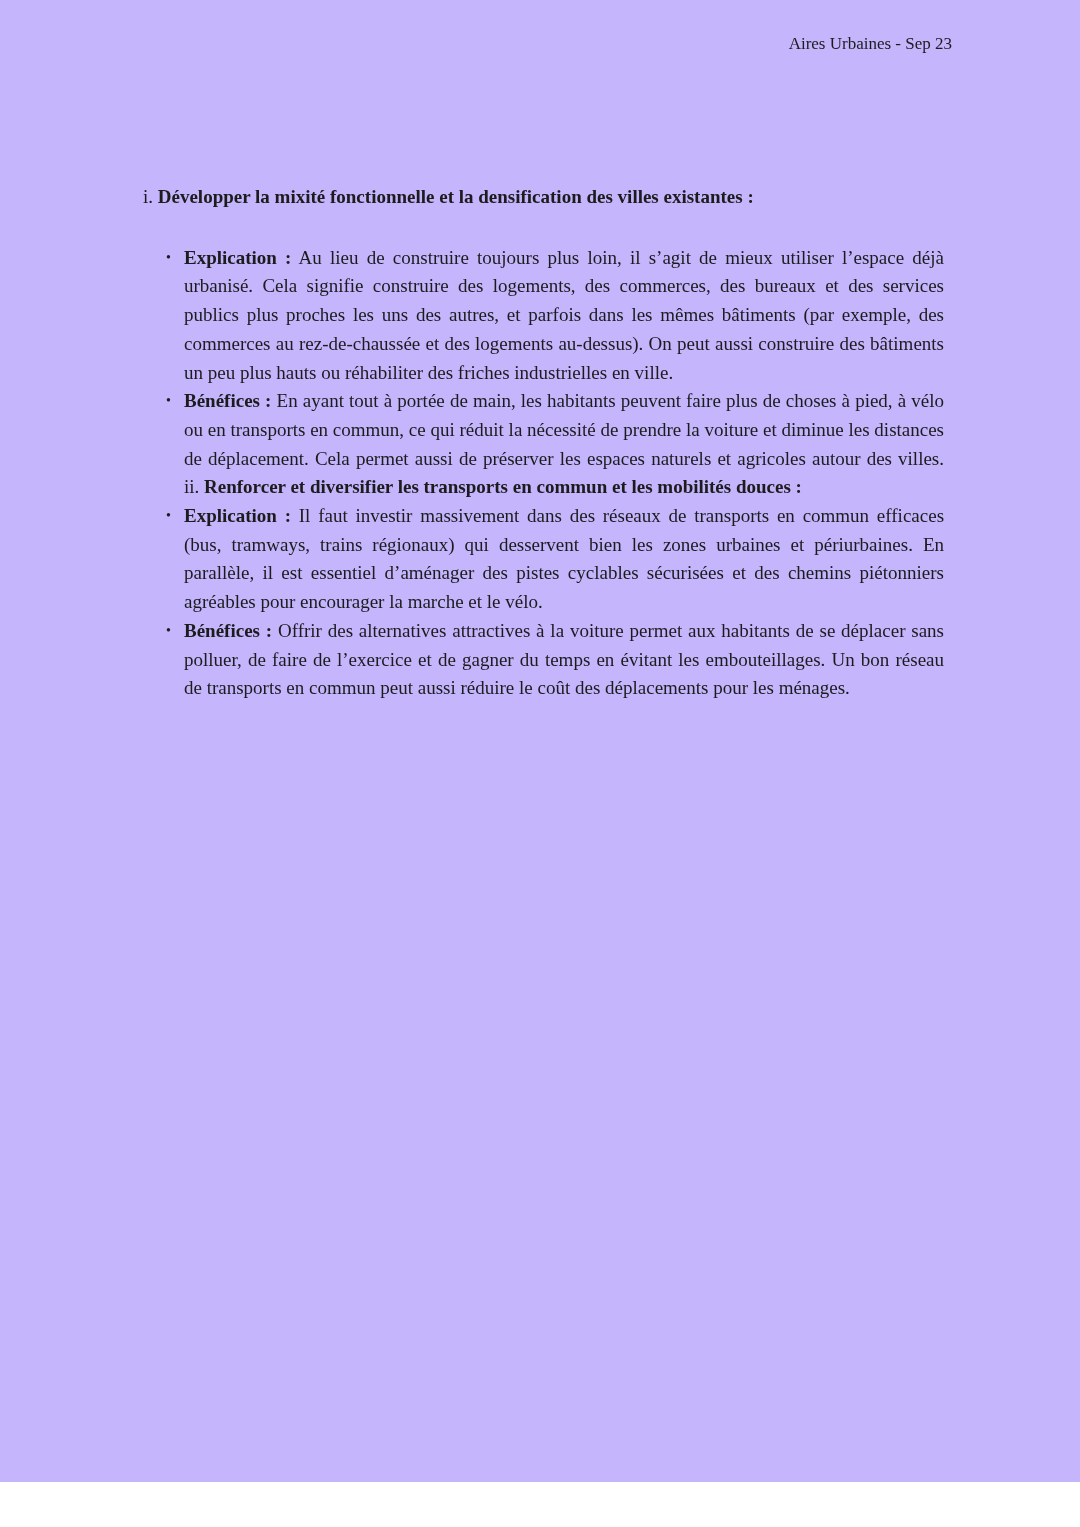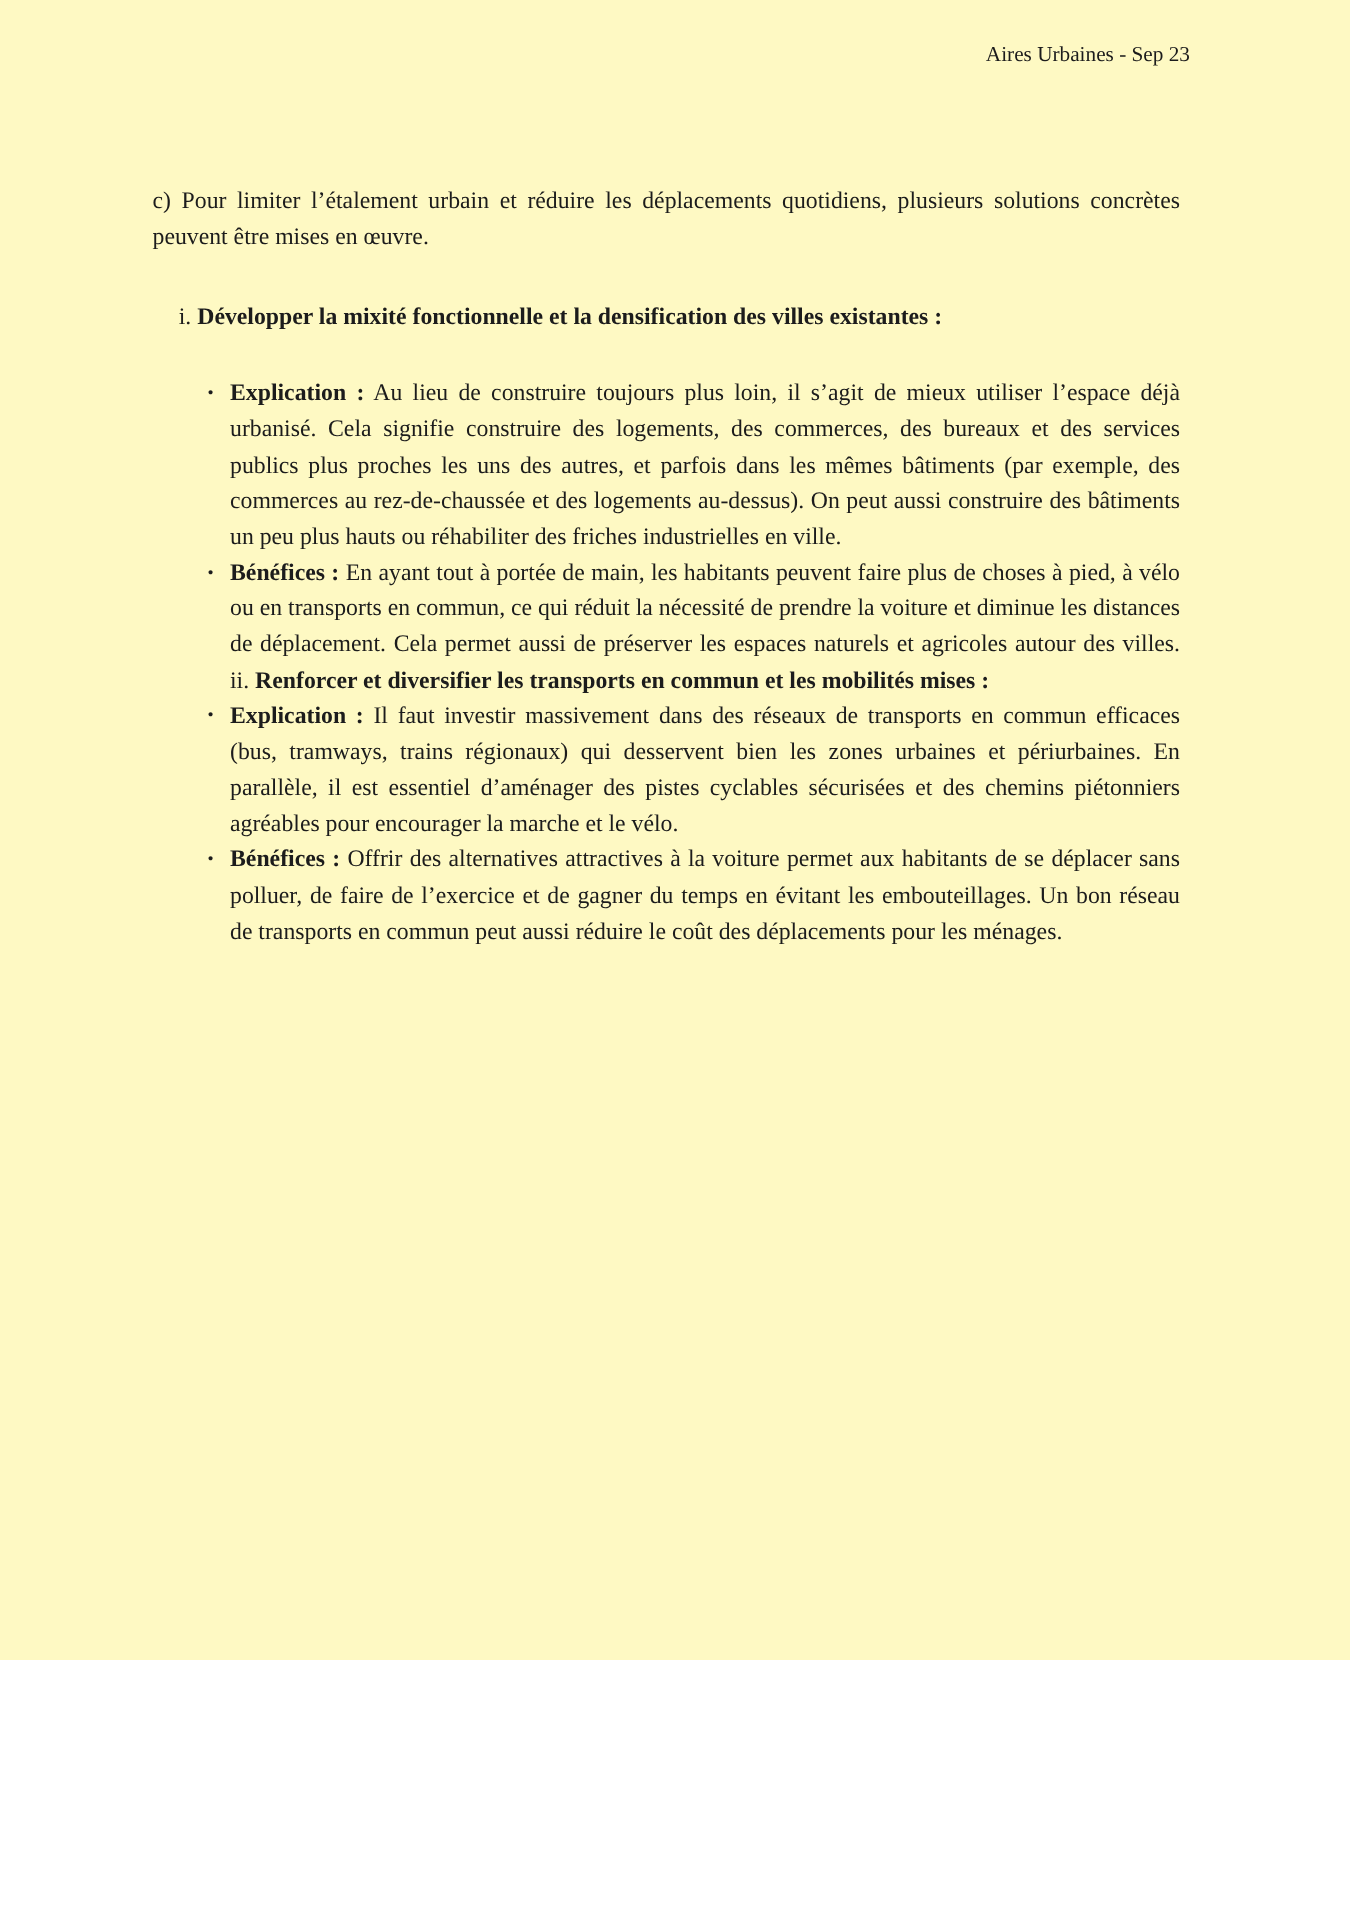--- a/index.html
+++ b/index.html
@@ -3,22 +3,22 @@
 <meta charset="utf-8">
 <style>
   html, body {
     margin: 0;
     padding: 0;
     background: #ffffff;
   }
   .page {
     position: relative;
     width: 1080px;
-    height: 1328px;
-    background: #fef9c3;
+    height: 1482px;
+    background: #c4b5fd;
     font-family: "Liberation Serif", serif;
     color: #1c1c1c;
     overflow: hidden;
   }
   .header {
     position: absolute;
     top: 33px;
     right: 128px;
     font-size: 17px;
     line-height: 22px;
@@ -77,40 +77,39 @@
 <body>
 
 <div class="page">
 
   <div class="header">
     <span>Aires Urbaines - Sep 23</span>
   </div>
 
   <div class="content">
 
-    <p class="intro">c) Pour limiter l’étalement urbain et réduire les déplacements quotidiens, plusieurs solutions concrètes peuvent être mises en œuvre.</p>
 
     <div class="section-heading">
       <span class="numeral">i.</span>
       <span class="title">Développer la mixité fonctionnelle et la densification des villes existantes :</span>
     </div>
 
     <div class="list">
 
       <div class="li">
         <span class="bullet">•</span>
         <span class="run-label">Explication :</span>
         <span>Au lieu de construire toujours plus loin, il s’agit de mieux utiliser l’espace déjà urbanisé. Cela signifie construire des logements, des commerces, des bureaux et des services publics plus proches les uns des autres, et parfois dans les mêmes bâtiments (par exemple, des commerces au rez-de-chaussée et des logements au-dessus). On peut aussi construire des bâtiments un peu plus hauts ou réhabiliter des friches industrielles en ville.</span>
       </div>
 
       <div class="li">
         <span class="bullet">•</span>
         <span class="run-label">Bénéfices :</span>
         <span>En ayant tout à portée de main, les habitants peuvent faire plus de choses à pied, à vélo ou en transports en commun, ce qui réduit la nécessité de prendre la voiture et diminue les distances de déplacement. Cela permet aussi de préserver les espaces naturels et agricoles autour des villes. ii.</span>
-        <span class="run-label">Renforcer et diversifier les transports en commun et les mobilités mises :</span>
+        <span class="run-label">Renforcer et diversifier les transports en commun et les mobilités douces :</span>
       </div>
 
       <div class="li">
         <span class="bullet">•</span>
         <span class="run-label">Explication :</span>
         <span>Il faut investir massivement dans des réseaux de transports en commun efficaces (bus, tramways, trains régionaux) qui desservent bien les zones urbaines et périurbaines. En parallèle, il est essentiel d’aménager des pistes cyclables sécurisées et des chemins piétonniers agréables pour encourager la marche et le vélo.</span>
       </div>
 
       <div class="li">
         <span class="bullet">•</span>

